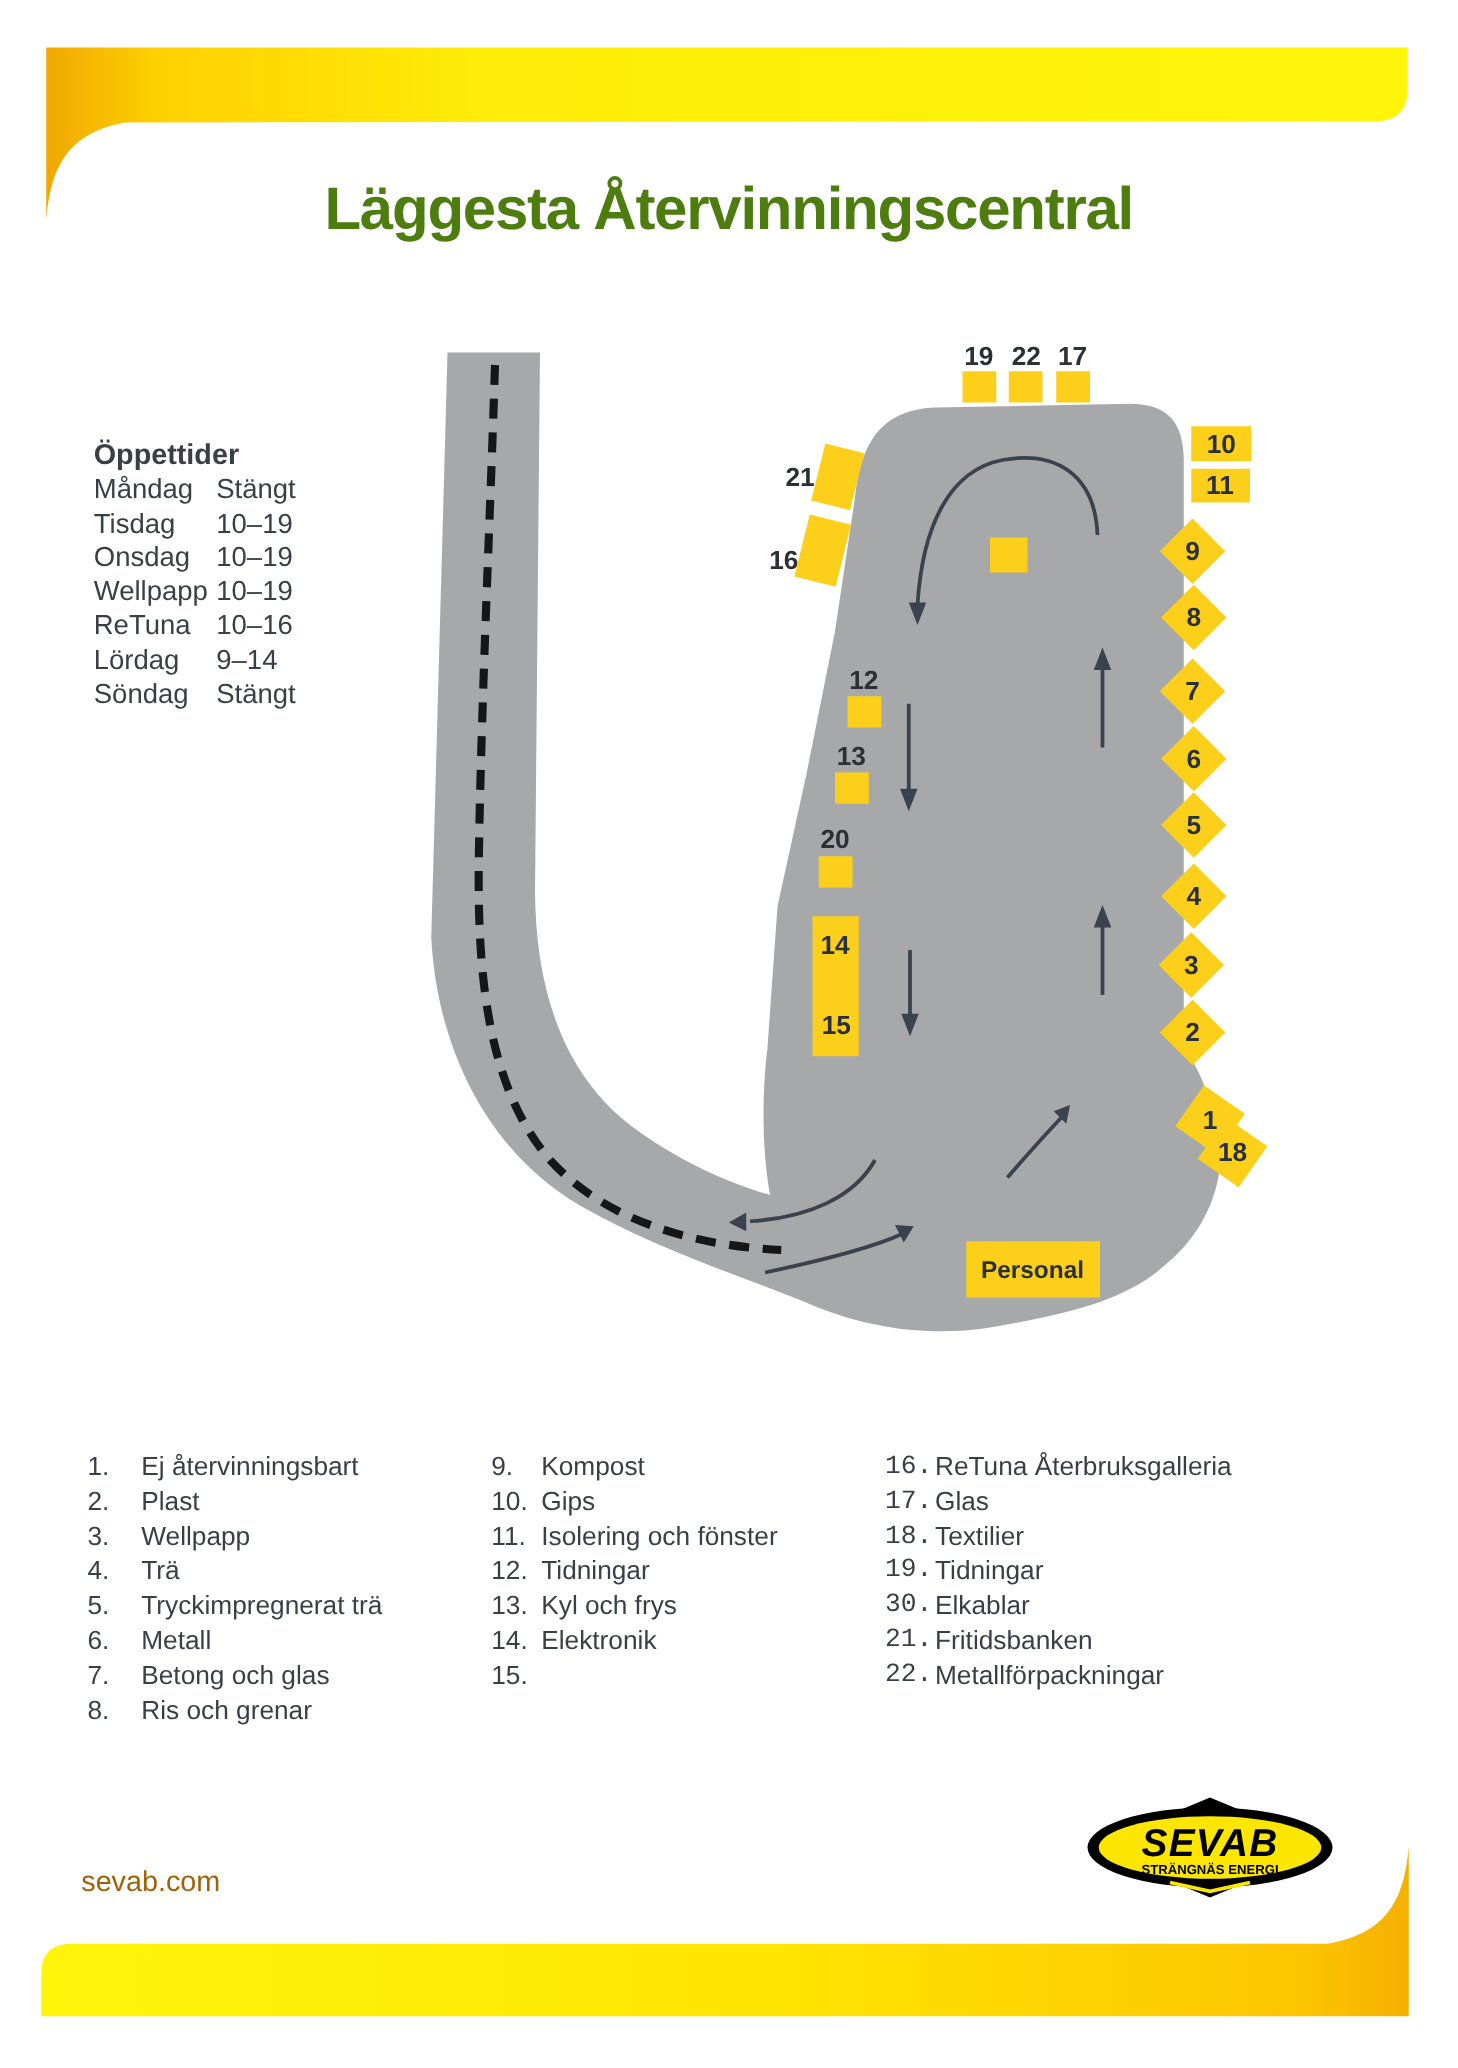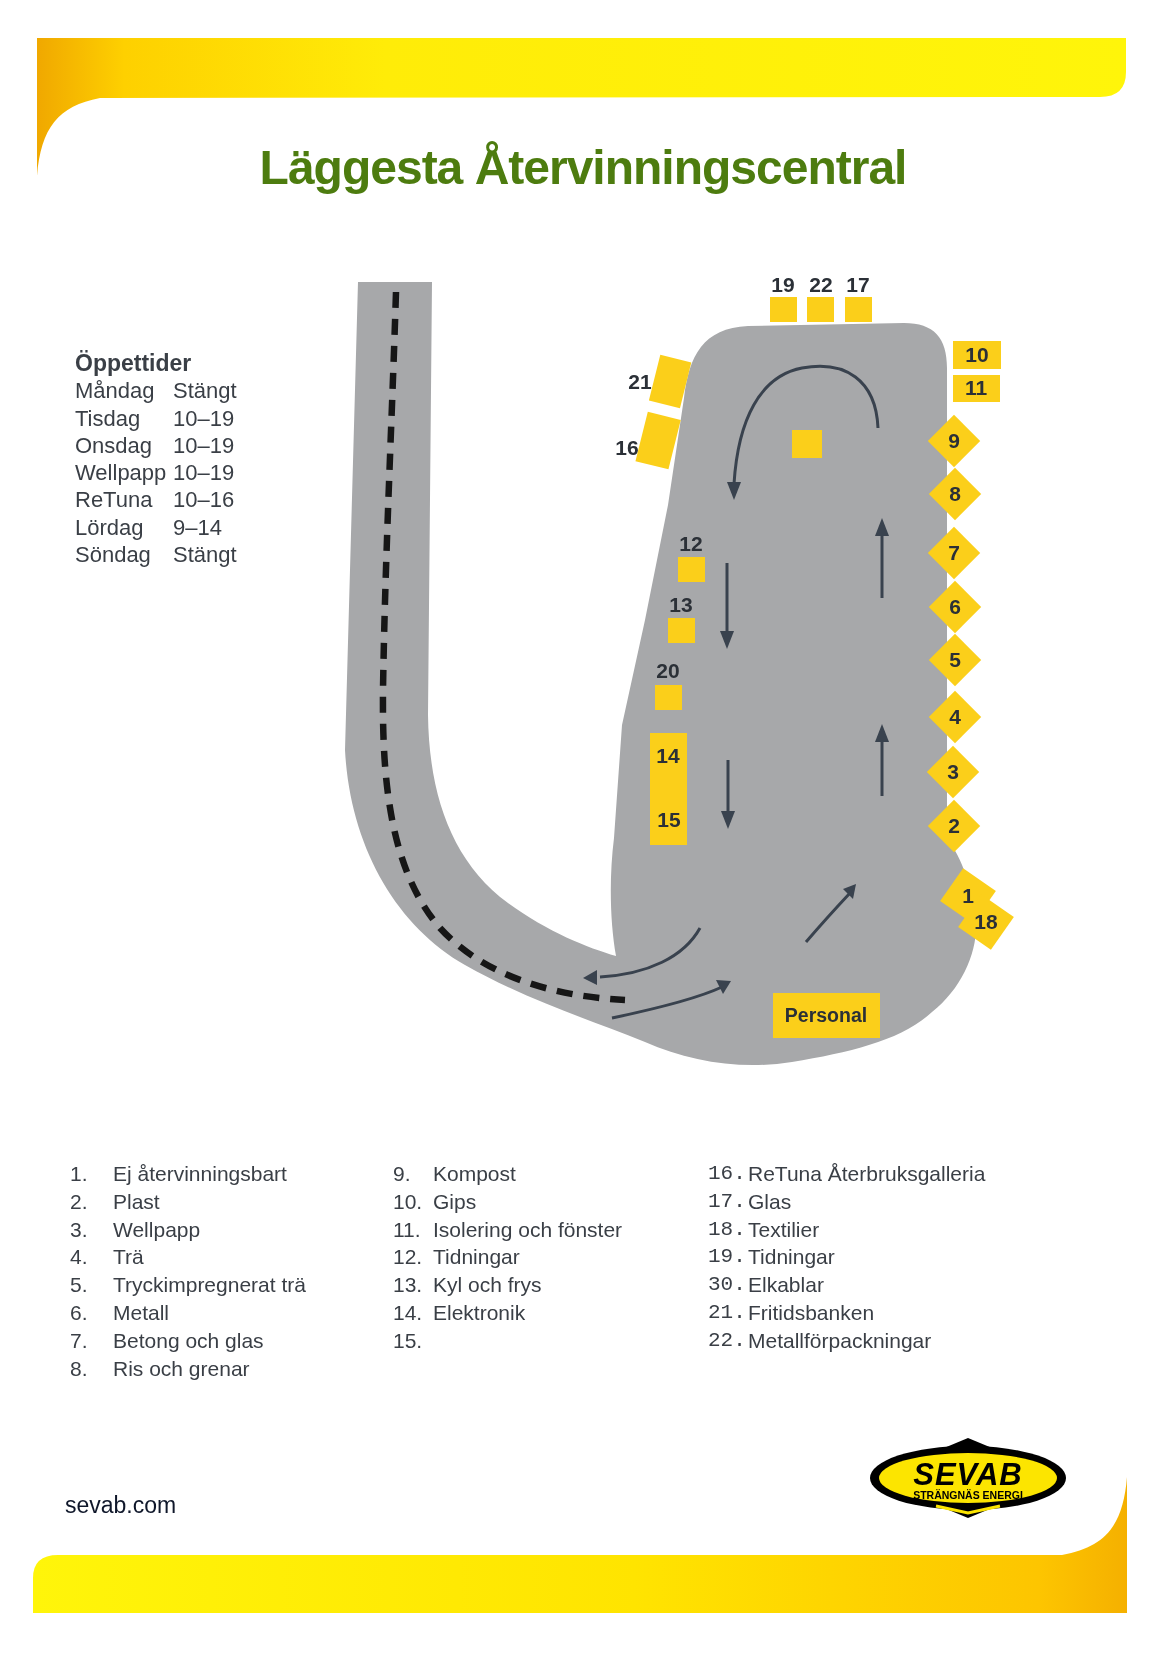--- a/index.html
+++ b/index.html
@@ -27,21 +27,21 @@
   .lcol { position:absolute; top:0; }
   .lcol1 { left:70px; }
   .lcol2 { left:393px; }
   .lcol3 { left:708px; }
   .lrow { display:flex; line-height:27.8px; }
   .lnum { flex:0 0 auto; }
   .lcol1 .lnum { width:43px; }
   .lcol2 .lnum { width:40px; }
   .lcol3 .lnum { width:40px;font-family:Liberation Mono, monospace; }
   .ltxt { white-space:pre-line; }
-  .website { position:absolute; left:65px; top:1492px; font-size:23px; color:#0f172a; }
+  .website { position:absolute; left:65px; top:1492px; font-size:23px; color:#a16207; }
 </style>
 </head>
 <body>
 
 <div class="page">
 
   <svg class="deco" viewBox="0 0 1166 1654">
     <defs>
       <linearGradient id="gradTop" x1="0" y1="0" x2="1" y2="0">
         <stop offset="0" stop-color="#f0a800"></stop>

